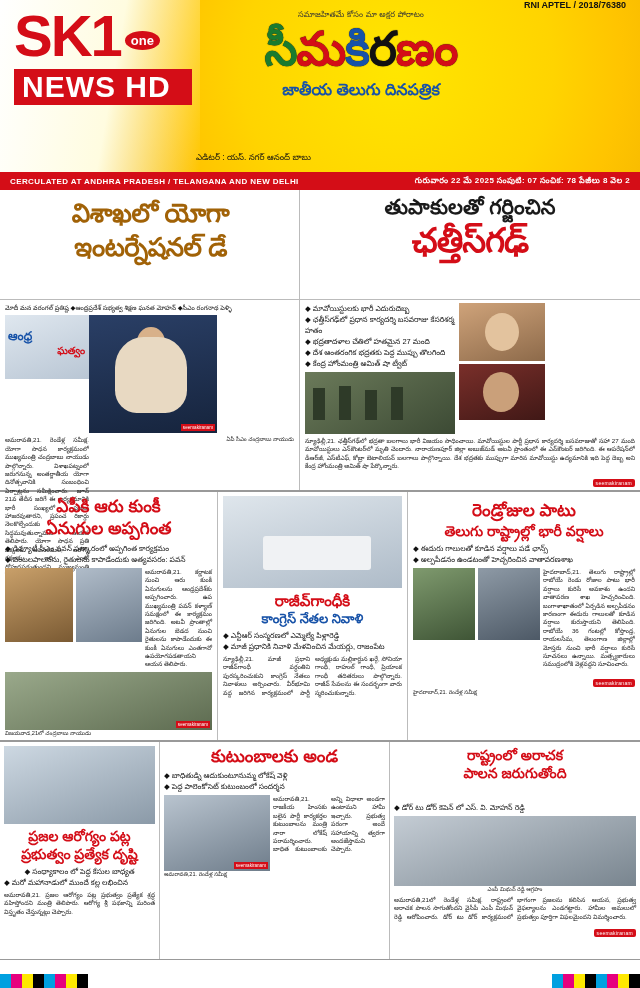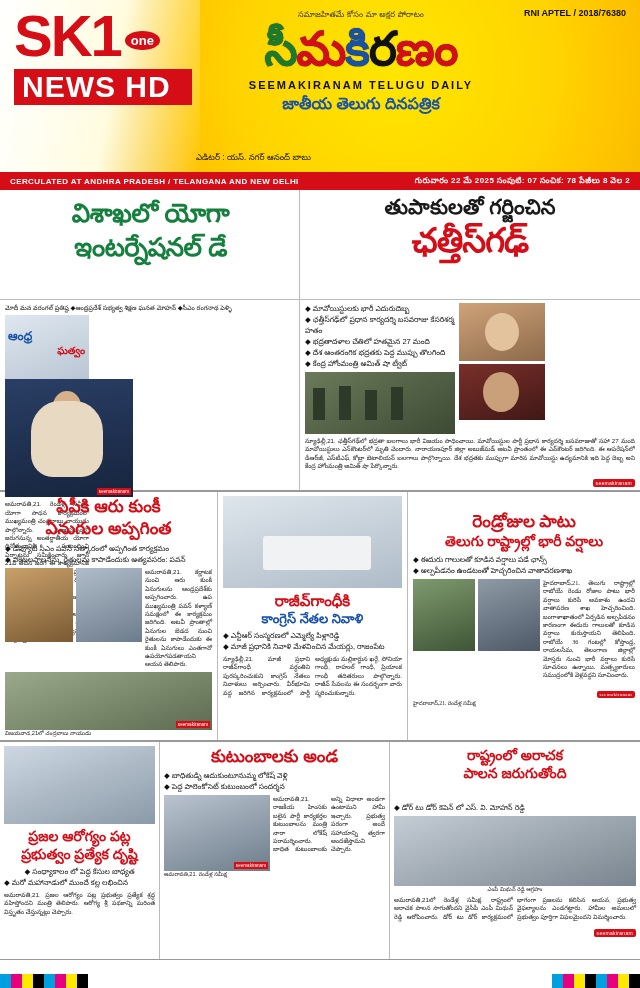--- a/index.html
+++ b/index.html
@@ -45,67 +45,67 @@
   .mh-title {
     font-size:47px; line-height:56px; font-weight:bold; color:#111;
     letter-spacing:-1px;
     text-shadow: 0 0 1px #000;
   }
   .mh-title .c1{color:#1a7b2e}.mh-title .c2{color:#d40d17}.mh-title .c3{color:#1752a8}
   .mh-title .c4{color:#111}.mh-title .c5{color:#d40d17}
   .mh-sub { font-size:11px; font-weight:bold; letter-spacing:2px; color:#111; margin-top:2px;}
   .mh-sub2 { font-size:16px; font-weight:bold; color:#1752a8; margin-top:4px;}
   .mh-editor{ position:absolute; left:196px; top:152px; font-size:8.5px; color:#111;}
-  .mh-rni { position:absolute; right:14px; top:8px; font-size:9px; font-weight:bold; color:#111;}
+  .mh-rni { position:absolute; right:14px; top:0; font-size:9px; font-weight:bold; color:#111;}
 
   
   .redstrip{
     height:18px; background:#d40d17; color:#fff; font-size:8px; font-weight:bold;
     display:flex; align-items:center; justify-content:space-between; padding:0 10px;
     letter-spacing:.4px;
   }
 
   
   .hl-row{ display:flex; height:110px; border-bottom:1px solid #bbb; }
   .hl-left{ width:300px; padding:6px 6px 0 8px; text-align:center; border-right:1px solid #bbb;}
   .hl-right{ flex:1; padding:4px 8px 0 8px; text-align:center;}
-  .hl-l1{ color:#15803d; font-size:26px; font-weight:bold; line-height:34px; letter-spacing:-.5px;}
+  .hl-l1{ color:#a16207; font-size:26px; font-weight:bold; line-height:34px; letter-spacing:-.5px;}
   .hl-r1{ color:#1a1a1a; font-size:21px; font-weight:bold; line-height:26px;}
   .hl-r2{ color:#d40d17; font-size:34px; font-weight:bold; line-height:40px; letter-spacing:-1px;}
 
   
   .bullet-line{ font-size:7.5px; line-height:11px; color:#111; }
   .body-text{ font-size:6.2px; line-height:8.4px; color:#1a1a1a; text-align:justify; }
   .cap{ font-size:5.6px; color:#222; }
   .badge{
     display:inline-block; background:#d40d17; color:#fff; font-size:5px;
     padding:1px 3px; border-radius:2px; letter-spacing:.3px;
   }
 
   
   .ph{ position:relative; overflow:hidden; background:#cfd6dc;}
 
   
   .sec1{ display:flex; height:192px; border-bottom:2px solid #999;}
   .s1-left{ width:300px; border-right:1px solid #bbb; padding:3px 5px;}
   .s1-right{ flex:1; padding:3px 5px;}
   .s1-bullets{ font-size:6.4px; line-height:9.4px; margin-bottom:3px;}
-  .s1-media{ display:flex; gap:0;flex-direction:column;}
+  .s1-media{ display:flex; gap:0;}
   .andhra-img{ width:84px; height:64px; background:linear-gradient(160deg,#dfe7ef,#b9c6d4); position:relative;}
   .andhra-img .t{ position:absolute; left:3px; top:14px; font-size:12px; font-weight:bold; color:#1752a8;}
   .andhra-img .t2{ position:absolute; right:4px; top:30px; font-size:10px; font-weight:bold; color:#d40d17;}
   .yoga-img{ width:128px; height:118px; background:linear-gradient(170deg,#2a3f66,#16243d); position:relative;}
   .yoga-img .man{ position:absolute; left:26px; top:22px; width:72px; height:76px; background:#e8d9c2; border-radius:40% 40% 30% 30%;}
   .yoga-img .head{ position:absolute; left:48px; top:12px; width:28px; height:30px; background:#d8b18a; border-radius:50%;}
 
   
   .sec2{ display:flex; height:250px; border-bottom:2px solid #999;}
   .s2-left{ width:218px; border-right:1px solid #bbb; padding:4px 5px;}
   .s2-mid{ width:190px; border-right:1px solid #bbb; padding:4px 5px;}
-  .s2-right{ flex:1; padding:19px 5px;font-family:Liberation Serif, serif;}
+  .s2-right{ flex:1; padding:8px 5px;}
   .s2-h{ color:#d40d17; font-size:17px; font-weight:bold; line-height:22px; text-align:center;}
   .s2-h2{ color:#1752a8; font-size:13px; font-weight:bold; line-height:17px; text-align:center;}
 
   
   .sec3{ display:flex; height:218px; border-bottom:1px solid #999;}
   .s3-a{ width:160px; border-right:1px solid #bbb; padding:4px;}
   .s3-b{ width:230px; border-right:1px solid #bbb; padding:4px;}
   .s3-c{ flex:1; padding:4px;}
   .s3-h{ color:#d40d17; font-size:14px; font-weight:bold; line-height:18px; text-align:center;}
 
@@ -129,21 +129,20 @@
         <span>SK1</span><span class="one">one</span>
       </div>
       <div class="newshd">NEWS HD</div>
     </div>
 
     <div class="mh-center">
       <div class="mh-tagtop">సమాజహితమే కోసం మా అక్షర పోరాటం</div>
       <div class="mh-title">
         <span class="c1">సీ</span><span class="c2">మ</span><span class="c3">కి</span><span class="c4">ర</span><span class="c5">ణం</span>
       </div>
-      <div class="mh-sub">SEEMAKIRANAM TELUGU DAILY</div>
       <div class="mh-sub2">జాతీయ తెలుగు దినపత్రిక</div>
     </div>
 
     <div class="mh-editor">ఎడిటర్ : యస్. నగర్ ఆనంద్ బాబు</div>
     <div class="mh-rni">RNI APTEL / 2018/76380</div>
   </div>
 
   <div class="redstrip">
     <span>CERCULATED AT ANDHRA PRADESH / TELANGANA  AND NEW DELHI</span>
     <span>గురువారం 22 మే 2025 సంపుటి: 07 సంచిక: 78 పేజీలు 8 వెల 2</span>

